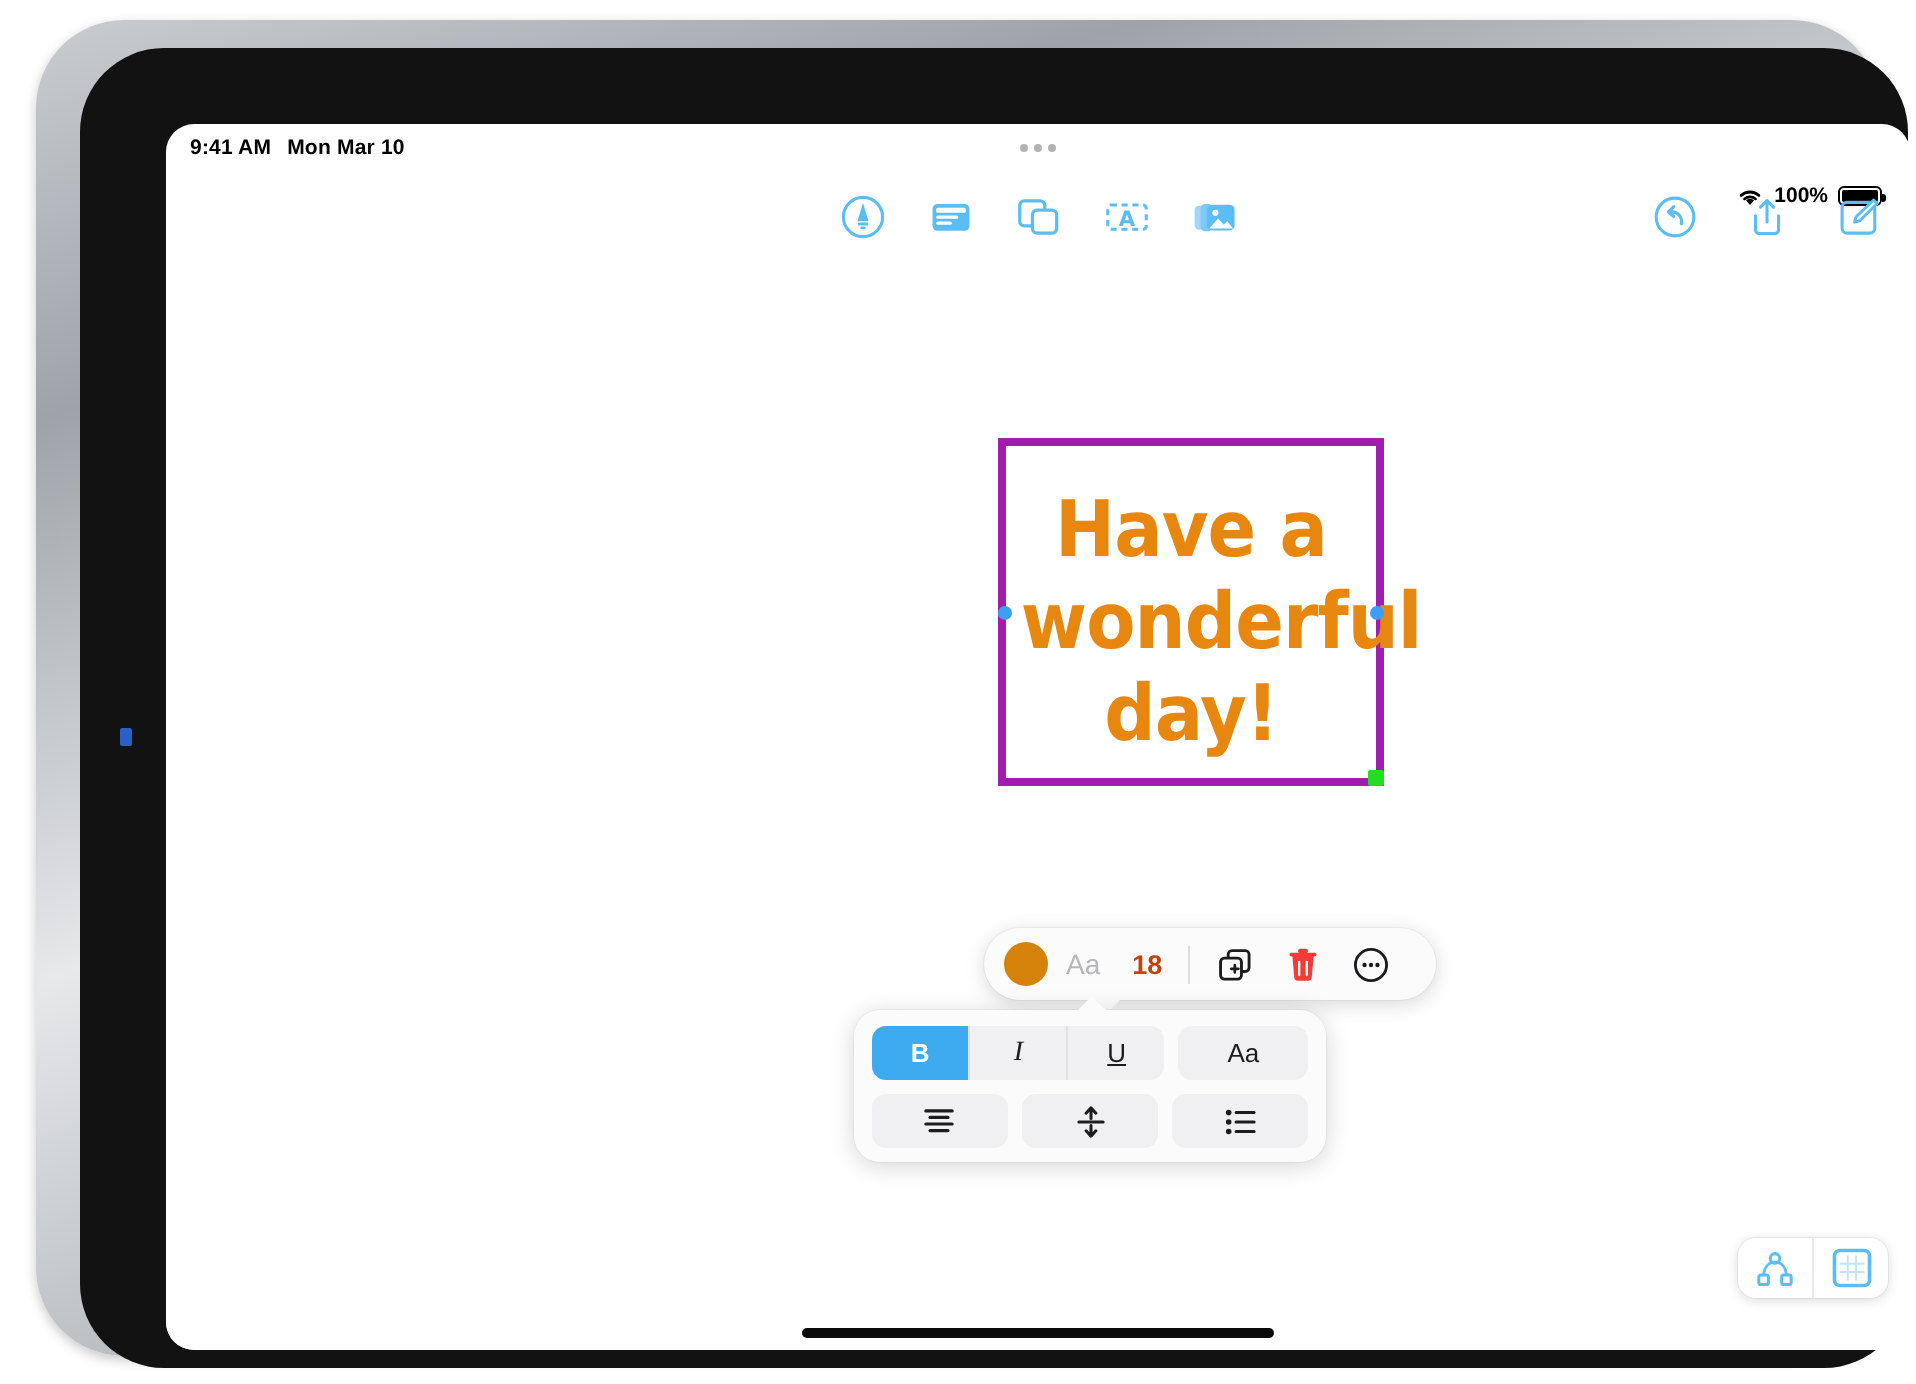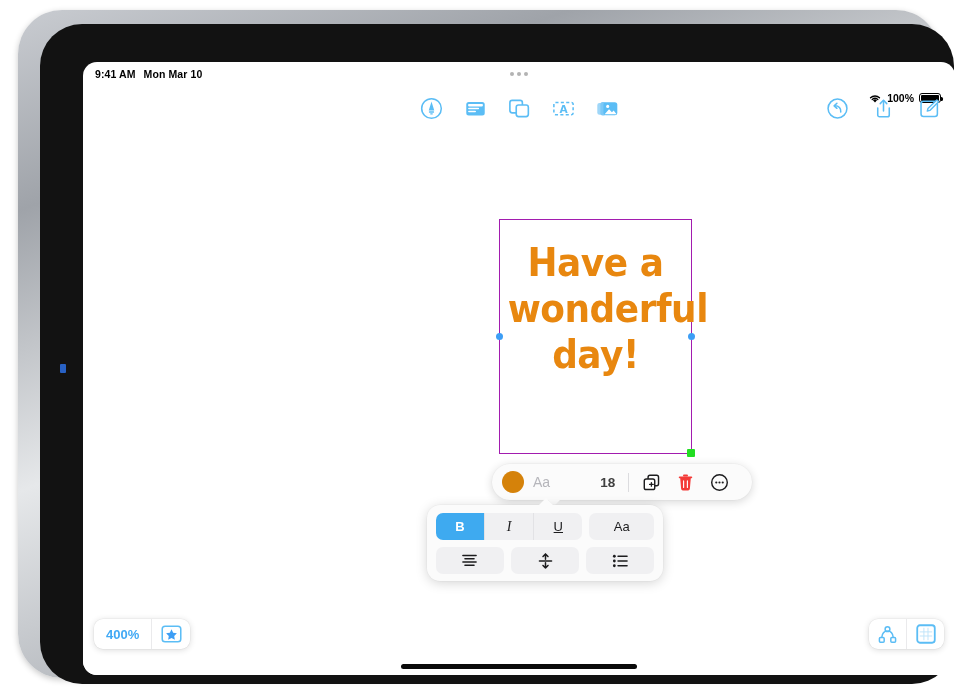--- a/index.html
+++ b/index.html
@@ -84,22 +84,22 @@
     display: flex; align-items: center; justify-content: center; gap: 19px;
   }
   .nav-right { position: absolute; right: 13px; top: 0; height: 44px; display: flex; align-items: center; gap: 21px; }
   .tb-icon { width: 25px; height: 25px; display: block; cursor: pointer; }
 
   
   .canvas { position: absolute; left: 0; top: 68px; width: 872px; height: 545px; background: #fff; }
 
   
   .textbox {
-    position: absolute; left: 416px; top: 89px; width: 193px; height: 235px;
-    border: 1px solid #a21caf;
+    position: absolute; left: 416px; top: 89px; width: 193px; height: 174px;
+    border: 4px solid #a21caf;
     background: transparent;
   }
   .tb-text {
     position: absolute; left: 0; right: 0; top: 20px;
     text-align: center;
     color: #e8870f;
     font-family: "DejaVu Sans", sans-serif;
     font-weight: bold;
     font-size: 39px;
     line-height: 1.18;
@@ -115,21 +115,21 @@
   .fmt-pill {
     position: absolute; left: 409px; top: 334px;
     height: 36px; background: #fbfbfb;
     border-radius: 18px;
     display: flex; align-items: center; gap: 0;
     padding: 0 8px;
     box-shadow: 0 2px 10px rgba(0,0,0,0.16), 0 0 0 0.5px rgba(0,0,0,0.04);
   }
   .swatch { width: 22px; height: 22px; border-radius: 50%; background: #d5820a; margin: 0 9px 0 2px; }
   .aa-label { font-size: 14px; color: #b6b6bb; font-weight: normal; margin-right: 16px; }
-  .size-label { font-size: 13.5px; color: #404040; font-weight: bold; margin-right: 13px; margin-left: 34px; }
+  .size-label { font-size: 13.5px; color: #c2410c; font-weight: bold; margin-right: 13px; }
   .pill-div { width: 1px; height: 19px; background: #dcdcdf; margin-right: 13px; }
   .pill-icon { width: 19px; height: 19px; margin-right: 15px; }
   .pill-icon:last-child { margin-right: 2px; }
   .pill-tail {
     position: absolute; left: 55px; bottom: -6px;
     width: 0; height: 0; border-left: 7px solid transparent; border-right: 7px solid transparent;
     border-top: 7px solid #fbfbfb;
   }
 
   
@@ -348,30 +348,20 @@
                 <svg width="17" height="14" viewBox="0 0 18 15">
                   <circle cx="2.4" cy="2.4" r="1.5" fill="#1c1c1e"></circle>
                   <circle cx="2.4" cy="7.5" r="1.5" fill="#1c1c1e"></circle>
                   <circle cx="2.4" cy="12.6" r="1.5" fill="#1c1c1e"></circle>
                   <path d="M6.4 2.4 h9.6 M6.4 7.5 h9.6 M6.4 12.6 h9.6" stroke="#1c1c1e" stroke-width="1.7" stroke-linecap="round"></path>
                 </svg>
               </div>
             </div>
           </div>
 
-          <div class="zoom-bar">
-            <span class="zoom-val">400%</span>
-            <span class="zoom-sep"></span>
-            <span class="zoom-star">
-              <svg width="21" height="18" viewBox="0 0 22 19">
-                <rect x="1.2" y="1.2" width="19.6" height="16.6" rx="3" fill="none" stroke="#5bbdf5" stroke-width="1.6"></rect>
-                <path d="M11 4.6 l1.75 3.6 3.95 .55 -2.85 2.8 .68 3.95 L11 13.6 l-3.53 1.9 .68 -3.95 -2.85 -2.8 3.95 -.55 z" fill="#3d9ef5"></path>
-              </svg>
-            </span>
-          </div>
 
           <div class="right-bar">
             <span class="rb-btn">
               <svg width="21" height="19" viewBox="0 0 22 20">
                 <path d="M11 6.4 C7.6 6.4 5.4 9 5 13" fill="none" stroke="#5bbdf5" stroke-width="1.5"></path>
                 <path d="M11 6.4 C14.4 6.4 16.6 9 17 13" fill="none" stroke="#5bbdf5" stroke-width="1.5"></path>
                 <circle cx="11" cy="4.4" r="2.5" fill="none" stroke="#5bbdf5" stroke-width="1.6"></circle>
                 <rect x="2.5" y="13.2" width="5" height="5" rx="1.1" fill="none" stroke="#5bbdf5" stroke-width="1.6"></rect>
                 <rect x="14.5" y="13.2" width="5" height="5" rx="1.1" fill="none" stroke="#5bbdf5" stroke-width="1.6"></rect>
               </svg>

